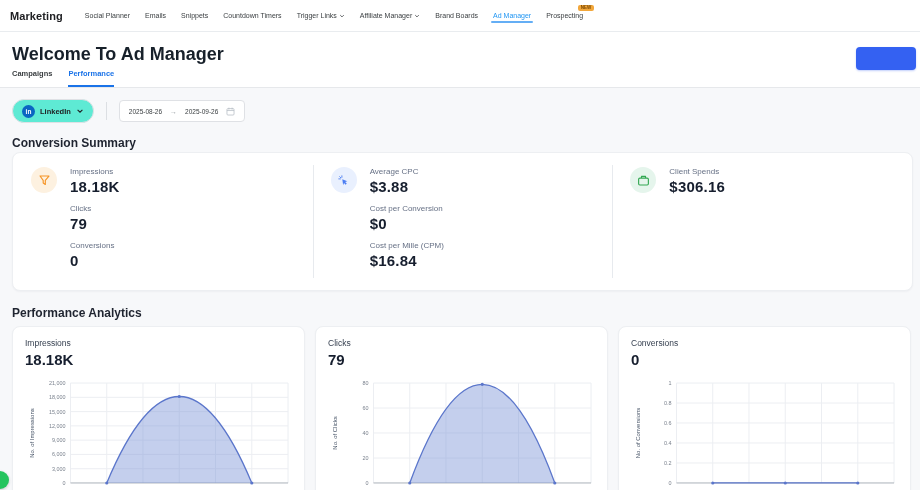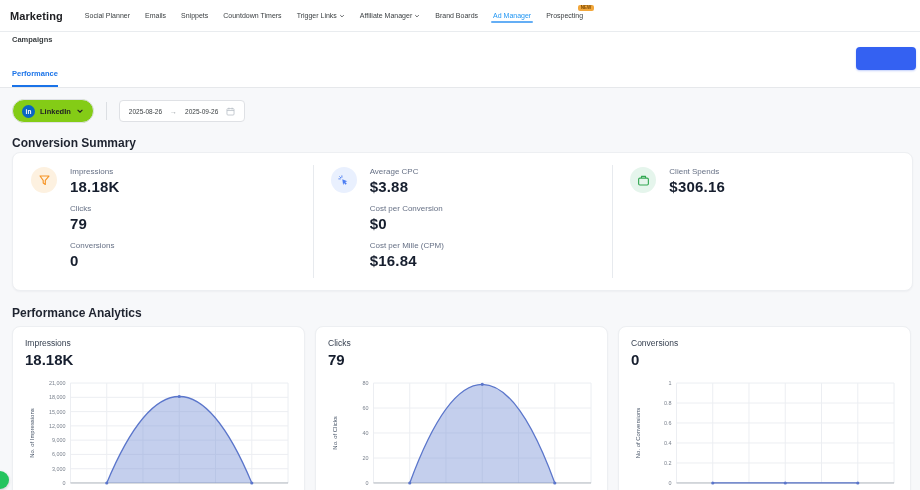--- a/index.html
+++ b/index.html
@@ -18,28 +18,28 @@
   .nav-caret { width:6px; height:6px; display:inline-block; }
   .new-badge { position:absolute; top:-4px; right:-11px; background:#f2a73b; color:#7c4a03;
                font-size:4.5px; font-weight:700; padding:1px 3px; border-radius:2px; line-height:1; }
 
   
   .header { position:absolute; top:14px; left:0; right:0; height:74px; background:#fff;
             border-bottom:1px solid #e6e8eb; }
   .page-title { position:absolute; left:12px; top:30px; font-size:18px; font-weight:700; color:#17202a; }
   .primary-btn { position:absolute; right:4px; top:33px; width:60px; height:23px; background:#3461f2;
                  border:none; border-radius:4px; cursor:pointer; box-shadow:0 1px 2px rgba(52,97,242,.3); }
-  .tabs { position:absolute; left:12px; bottom:0; display:flex; gap:16px;flex-direction:column; }
+  .tabs { position:absolute; left:12px; bottom:0; display:flex; gap:16px; }
   .tab { font-size:7.5px; font-weight:700; color:#3c4043; padding-bottom:7px; cursor:pointer; border-bottom:2px solid transparent; }
   .tab.active { color:#1a73e8; border-bottom-color:#1a73e8; }
 
   
   .filters { position:absolute; top:99px; left:12px; display:flex; align-items:center; }
   .platform-pill { display:flex; align-items:center; gap:5px; height:24px; padding:0 9px;
-                   background:#84cc16; border:1px solid #dfe1e5; border-radius:13px; cursor:pointer; }
+                   background:#5eead4; border:1px solid #dfe1e5; border-radius:13px; cursor:pointer; }
   .li-icon { width:13px; height:13px; border-radius:50%; background:#0a66c2; color:#fff;
              font-size:6.5px; font-weight:700; display:flex; align-items:center; justify-content:center; }
   .platform-label { font-size:7.5px; font-weight:600; color:#202124; }
   .v-divider { width:1px; height:18px; background:#dcdfe3; margin:0 12px; }
   .date-box { display:flex; align-items:center; gap:8px; height:22px; padding:0 9px; background:#fff;
               border:1px solid #dfe1e5; border-radius:4px; cursor:pointer; }
   .date-text { font-size:6.5px; color:#3c4043; }
   .date-arrow { font-size:7px; color:#9aa0a6; }
 
   .section-title { position:absolute; left:12px; font-size:12px; font-weight:700; color:#1f2430;text-align:right; }
@@ -105,20 +105,21 @@
   <span class="nav-item active">
       <span>Ad Manager</span>
     </span>
   <span class="nav-item">
     <span>Prospecting</span>
     <span class="new-badge">NEW</span>
   </span>
 </div>
 
 <div class="header">
+  <h1 class="page-title">Welcome To Ad Manager</h1>
   <button class="primary-btn"></button>
   <div class="tabs">
     <span class="tab">Campaigns</span>
     <span class="tab active">Performance</span>
   </div>
 </div>
 
 <div class="filters">
   <div class="platform-pill">
     <span class="li-icon">in</span>

